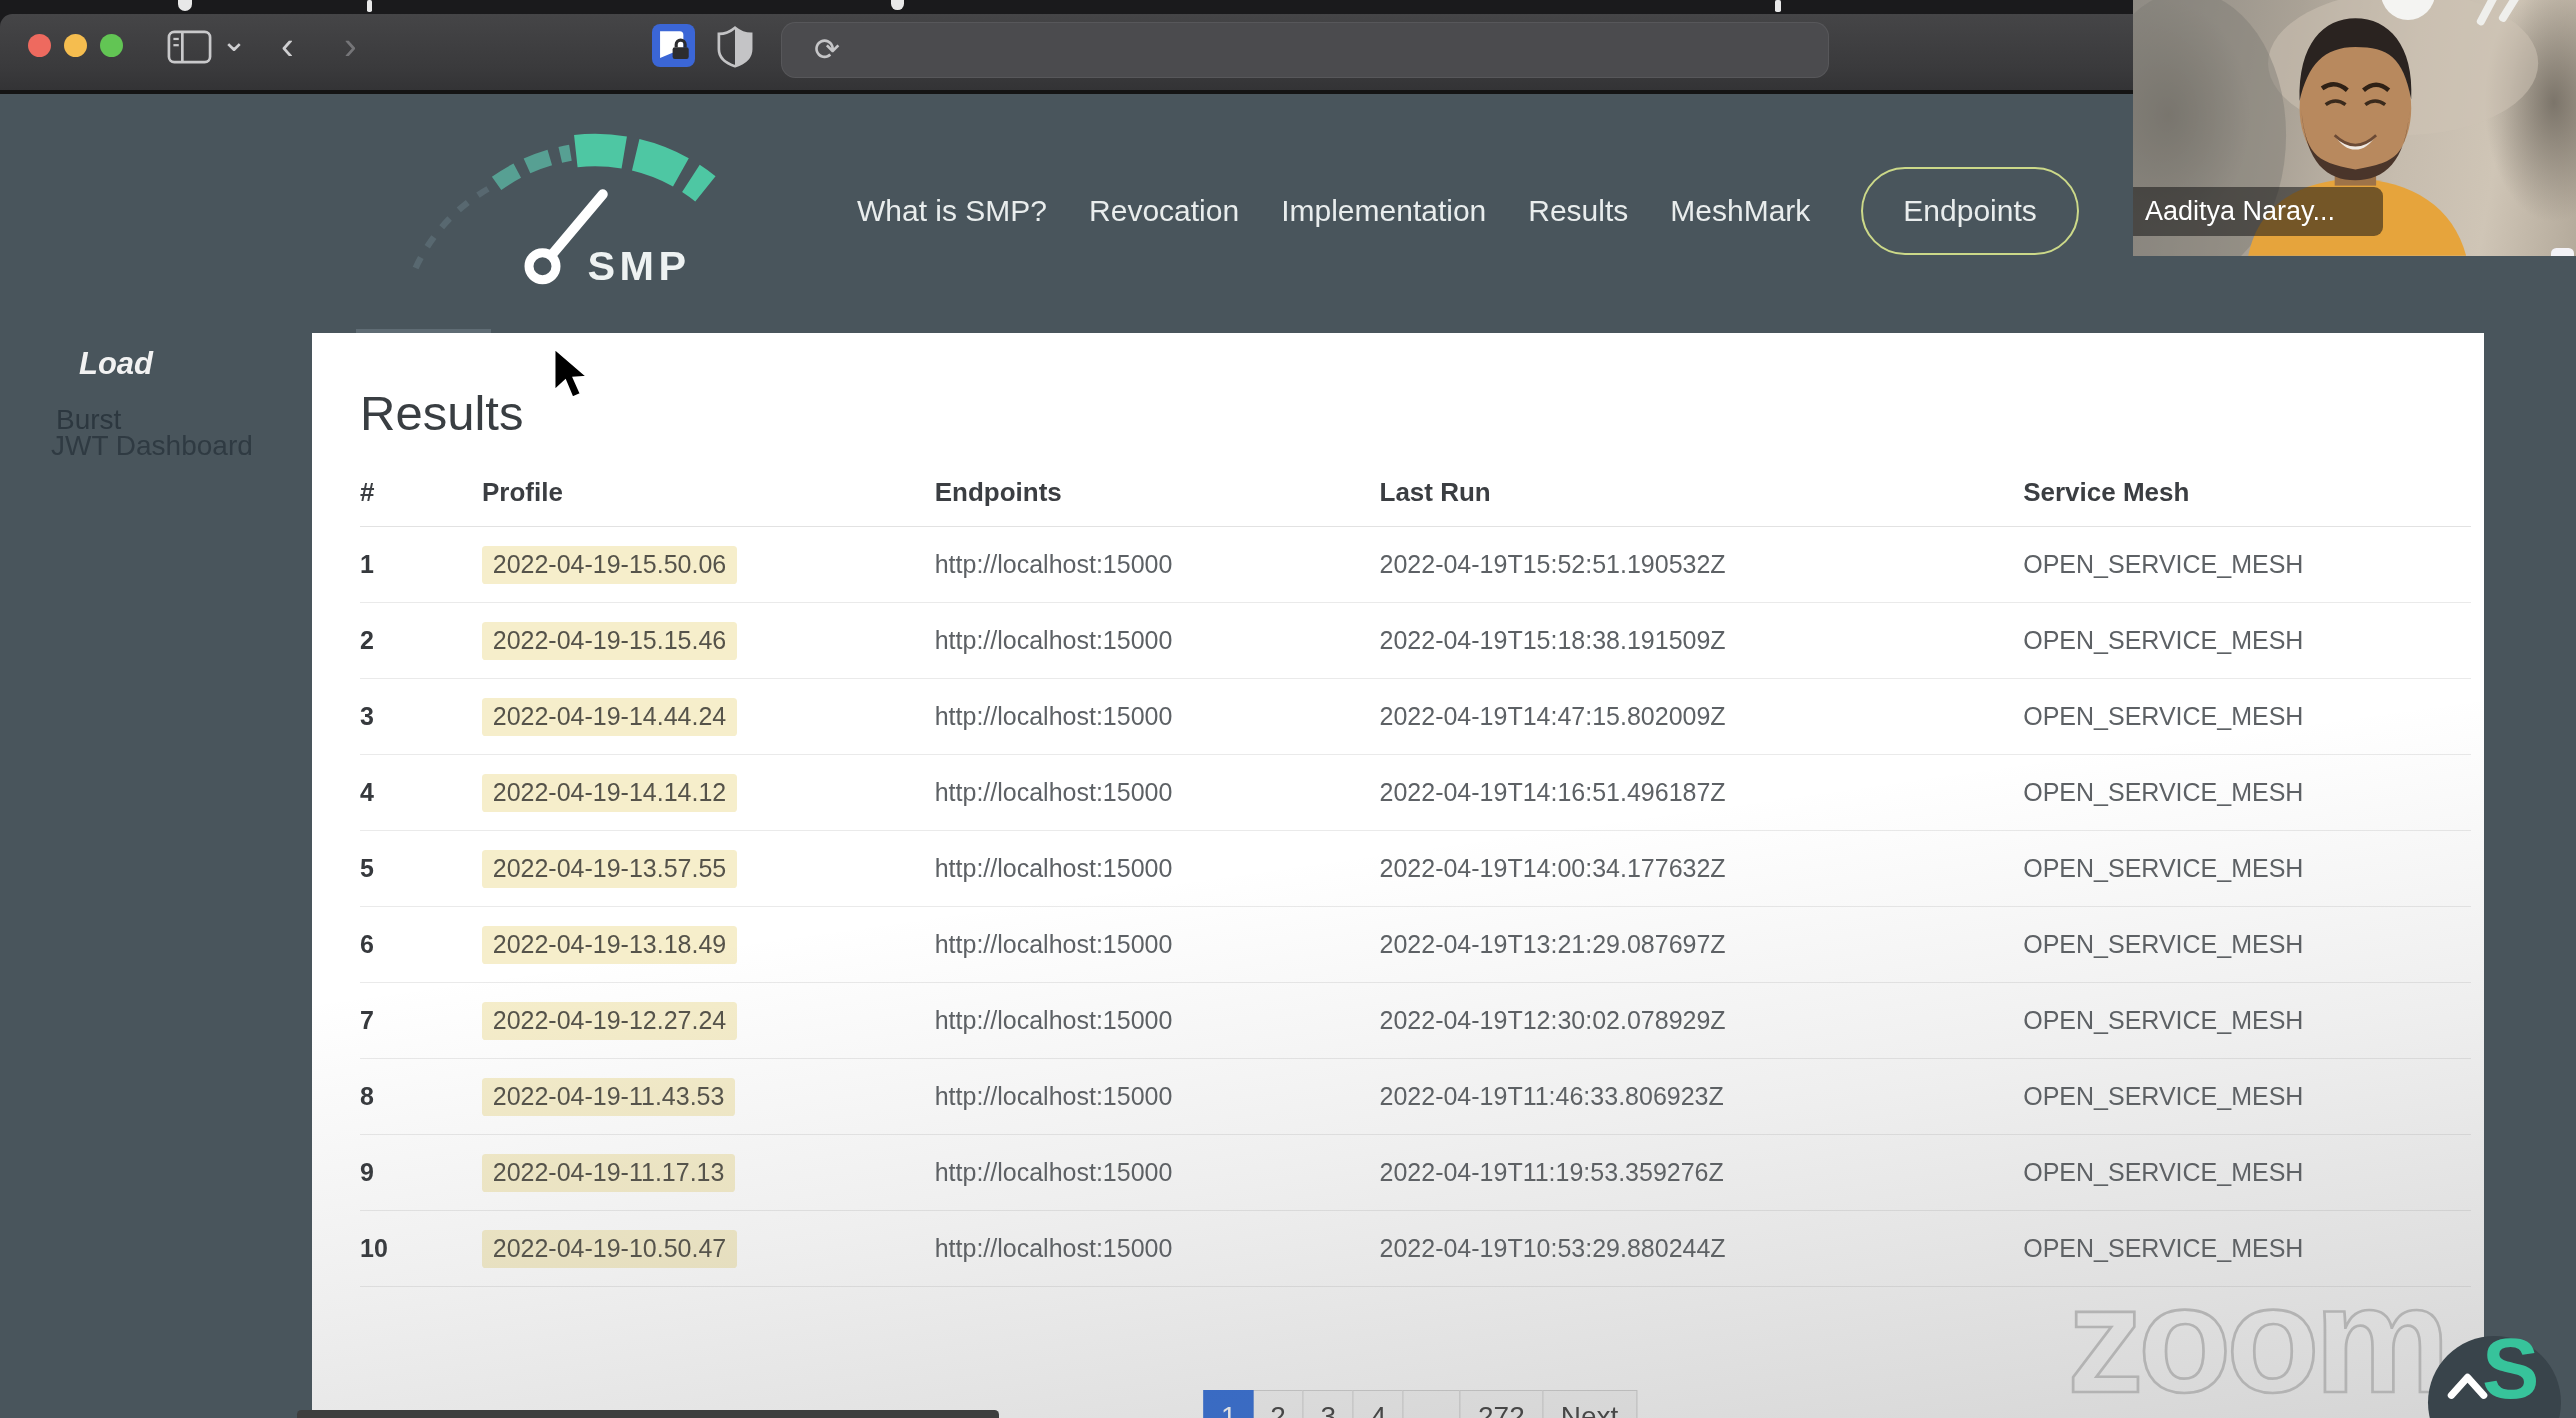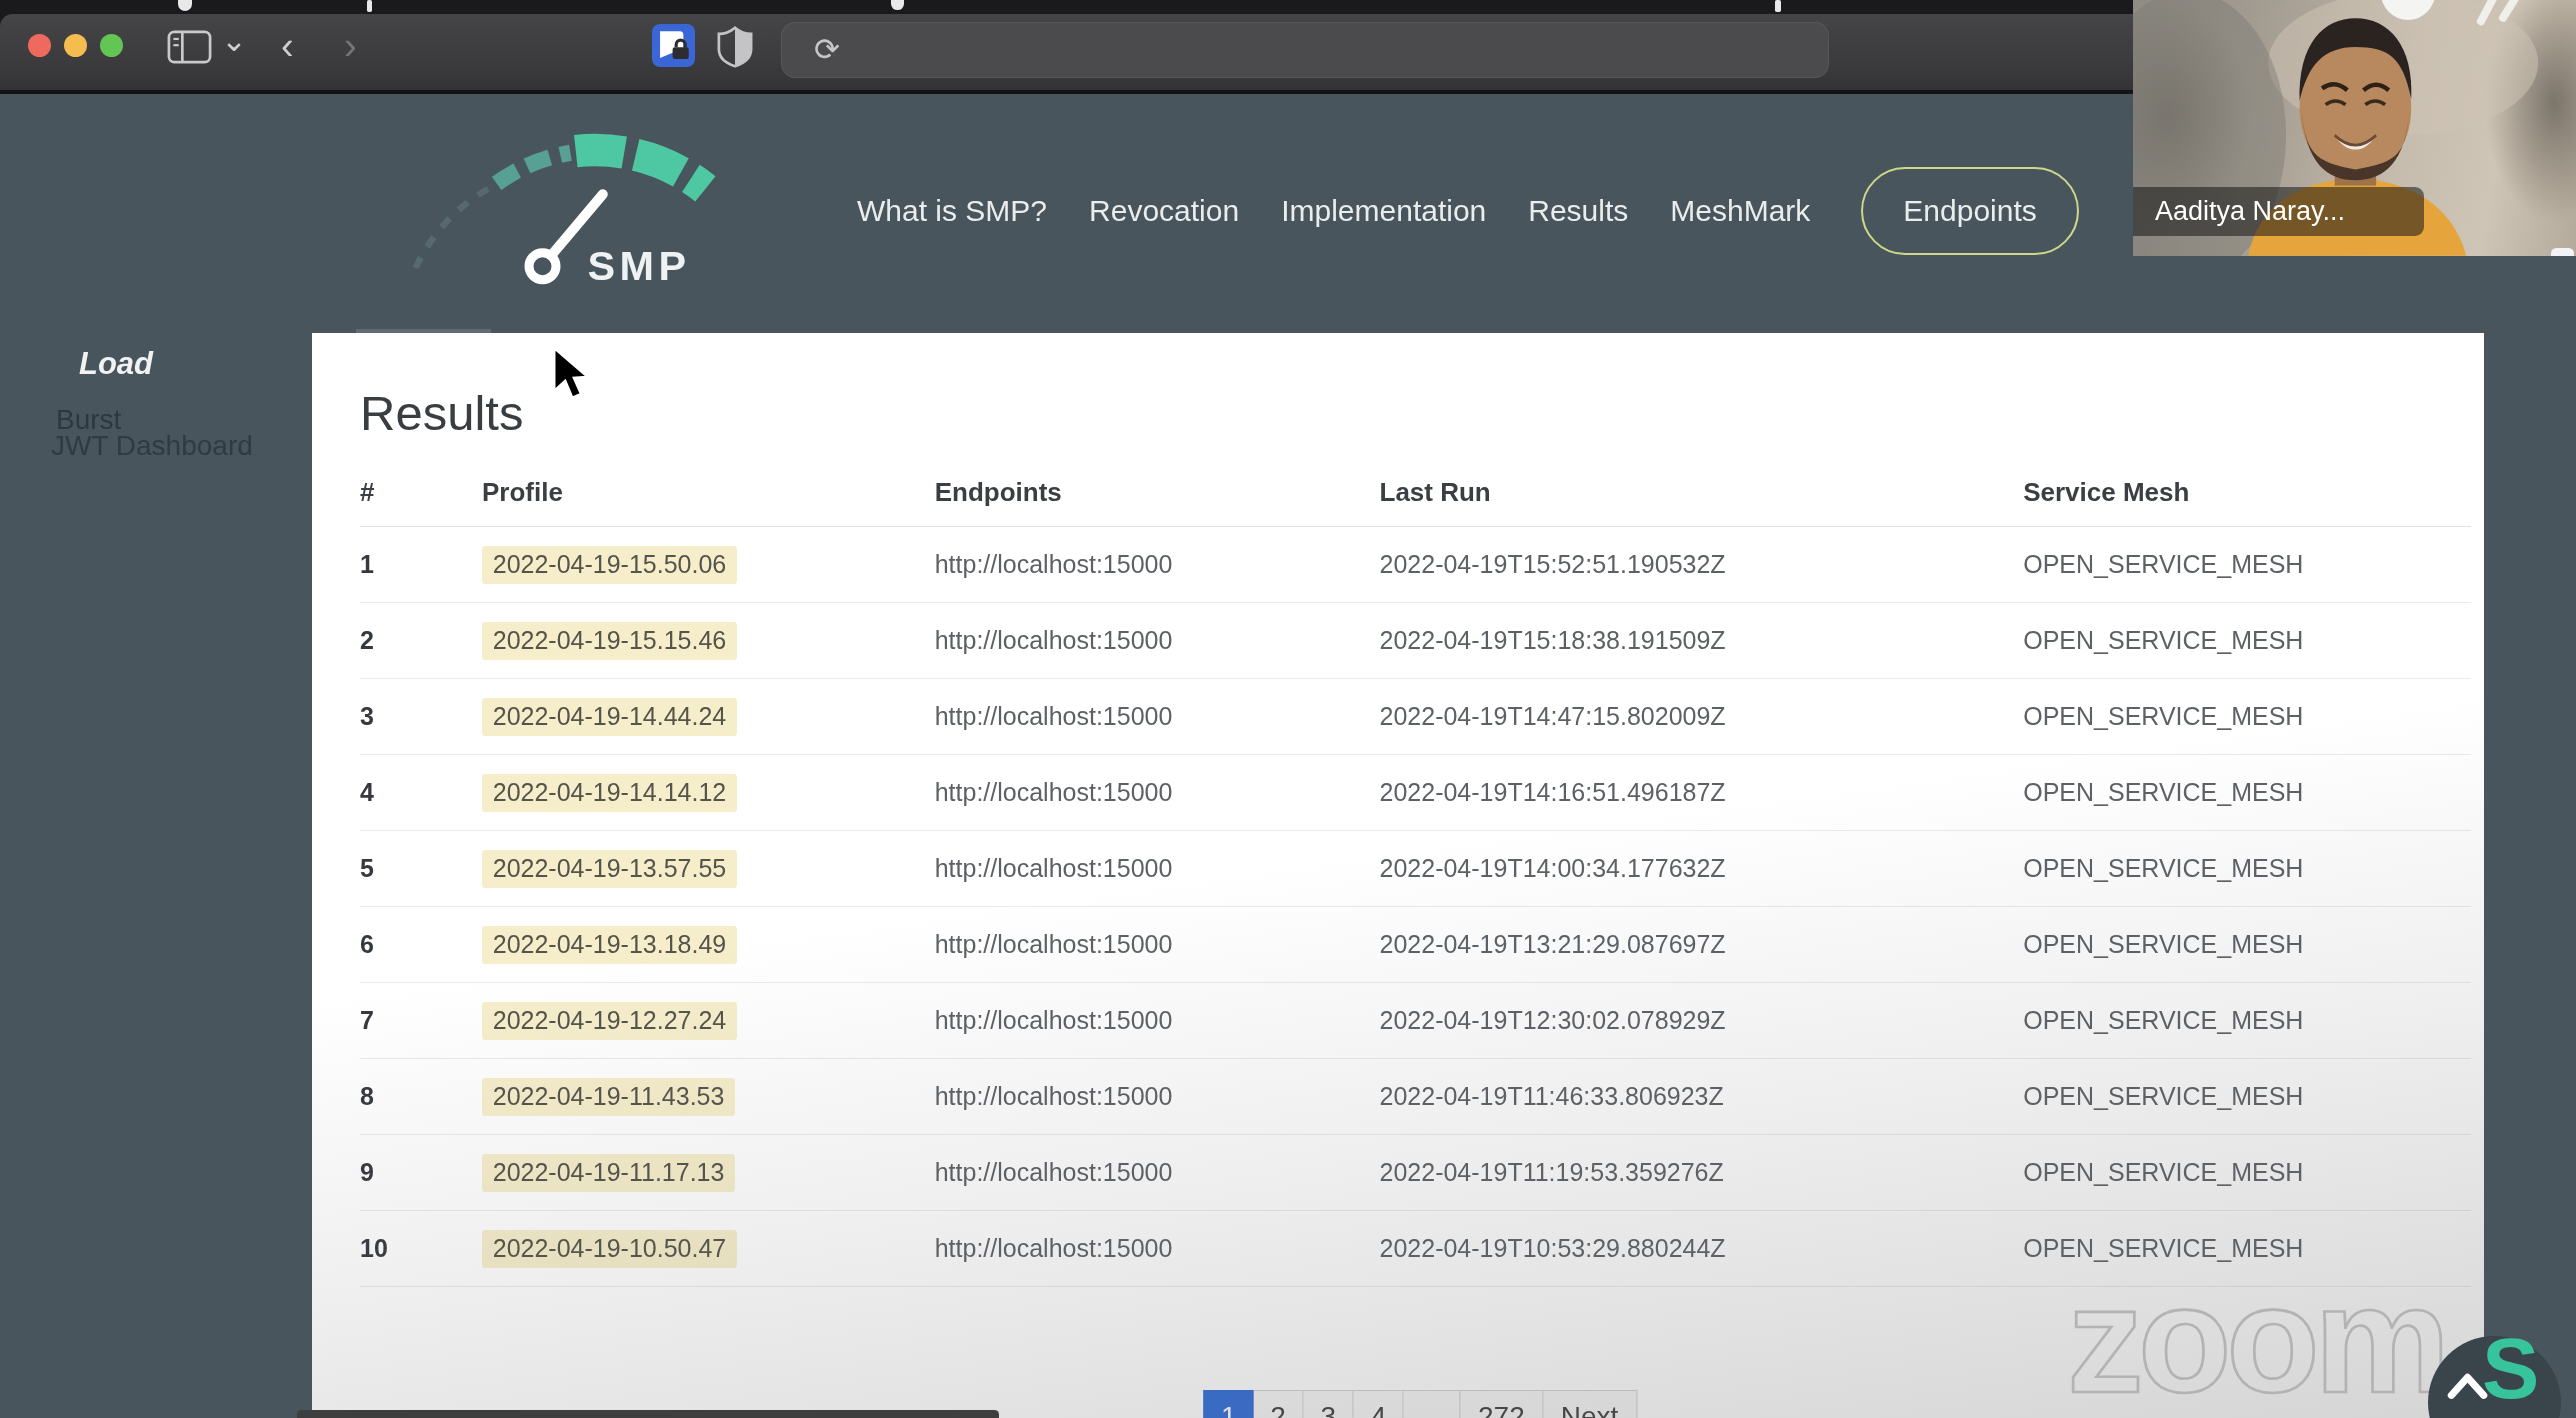--- a/index.html
+++ b/index.html
@@ -60,23 +60,23 @@
 
   
   .scroll-thumb { left:297px; top:1410px; width:702px; height:9px; background:#3e3e3e; border-radius:4.5px 4.5px 0 0; }
   .watermark { left:2067px; top:1262px; font-size:153px; font-weight:bold; letter-spacing:-5.4px;
                color:transparent; -webkit-text-stroke:2.7px #b3b3b3; line-height:1; }
   .webcam { left:2133px; top:0; width:443px; height:256px; overflow:hidden;
             background:
               radial-gradient(ellipse 117px 162px at 8% 45%, rgba(110,106,98,0.8), rgba(110,106,98,0) 70%),
               radial-gradient(ellipse 99px 171px at 95% 40%, rgba(100,94,85,0.75), rgba(100,94,85,0) 70%),
               linear-gradient(100deg, #8f8b84 0%, #aaa296 35%, #c6bcae 60%, #cfc5b6 80%, #b4aa9b 100%); }
-  .name-bar { position:absolute; left:0; top:187px; width:291px; height:49px;
+  .name-bar { position:absolute; left:0; top:187px; width:250px; height:49px;
               background:rgba(22,22,22,0.55); border-radius:0 9px 9px 0;
-              display:flex; align-items:center; padding-left:22px; }
+              display:flex; align-items:center; padding-left:12px; }
   .name-bar span { color:#ffffff; font-size:27px; font-weight:500; white-space:nowrap; }
   .cam-circle { position:absolute; left:248px; top:-34px; width:54px; height:54px;
                 border-radius:50%; background:#f4f4f2; }
   .streak { position:absolute; background:#efefec; width:8px; height:38px; border-radius:3.6px; }
   .cam-pill { position:absolute; left:418px; top:248px; width:23.4px; height:23.4px;
               background:#f3f2f6; border-radius:5.4px; }
   .share-circle { left:2428px; top:1336px; width:133px; height:133px; border-radius:50%; background:#39444b; }
   .share-s { left:2482px; top:1325px; font-size:86px; font-weight:bold; color:#37c39b; line-height:1; }
 </style>
 </head>

